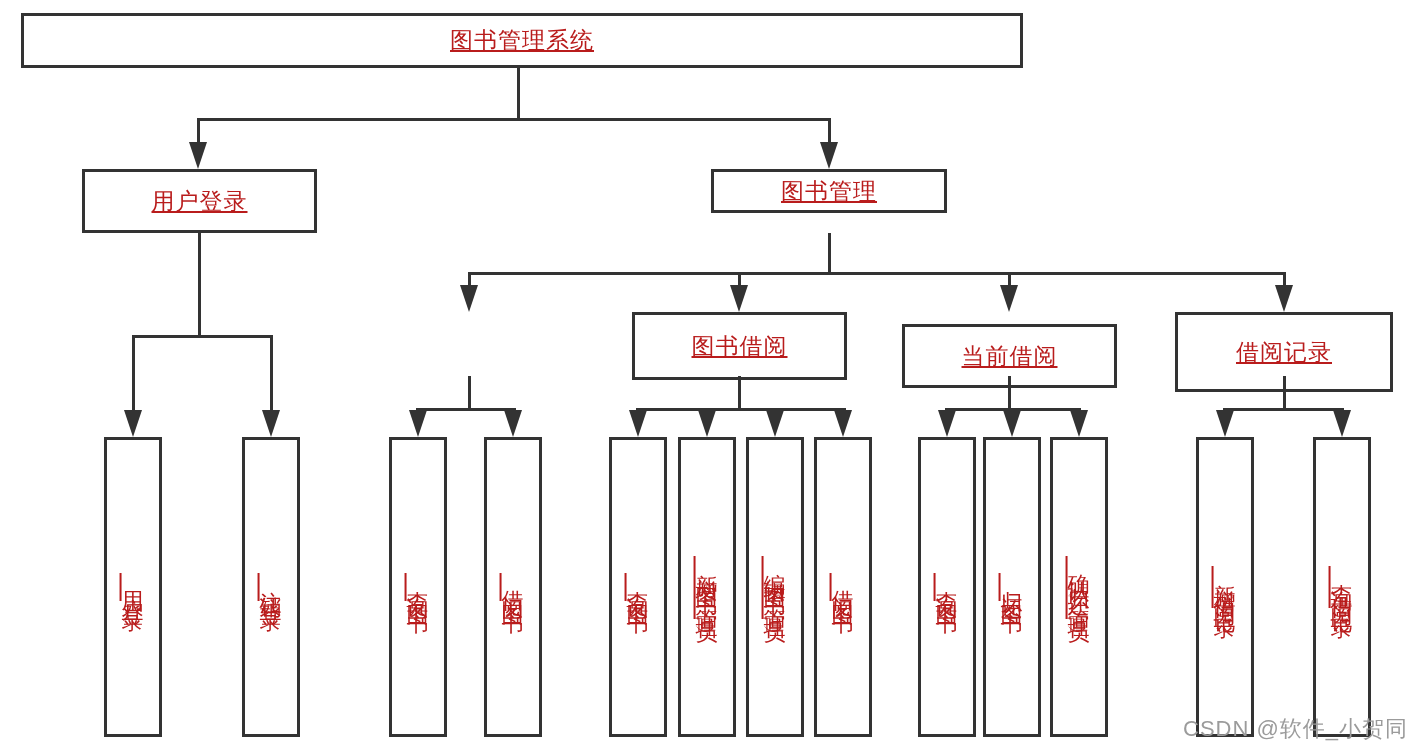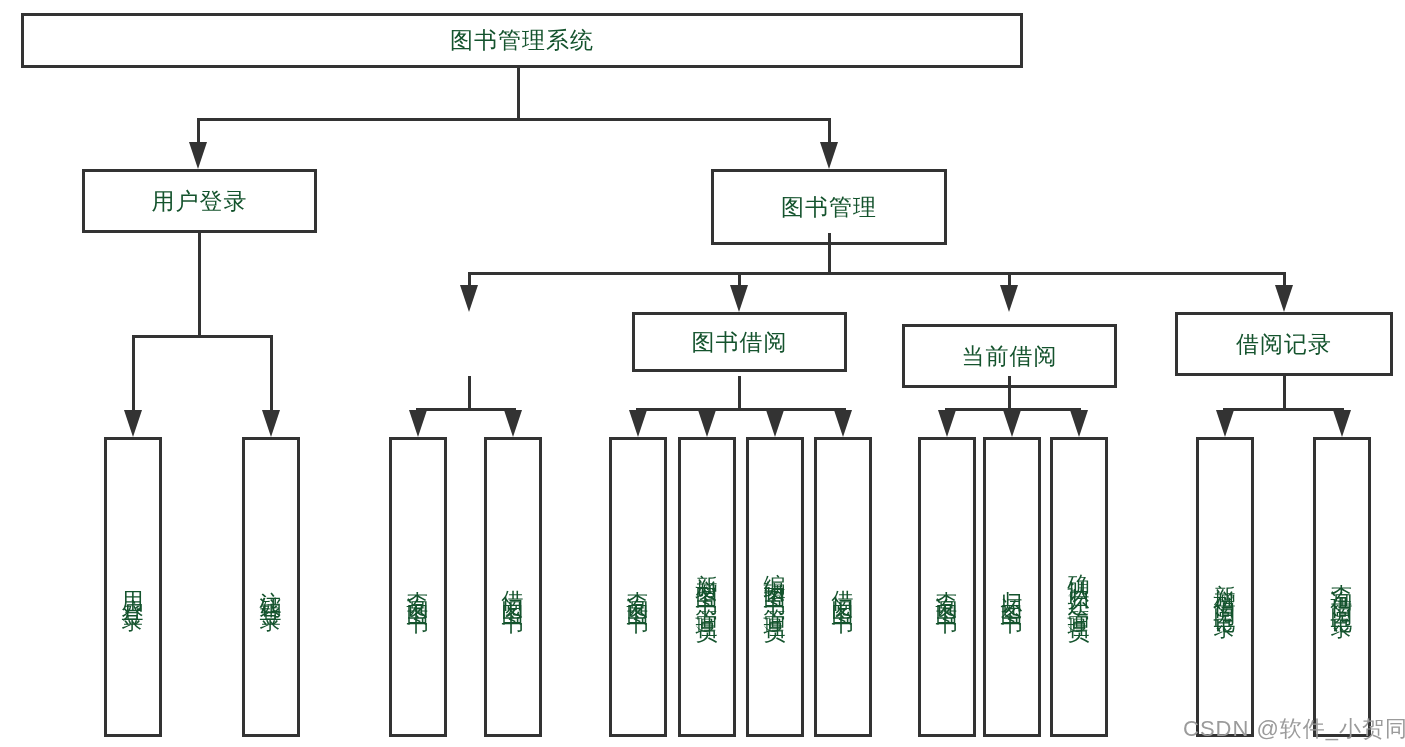--- a/index.html
+++ b/index.html
@@ -3,21 +3,22 @@
 <meta charset="utf-8">
 <style>
   html,body{margin:0;padding:0;background:#ffffff;}
   #canvas{
     position:relative;width:1405px;height:747px;background:#ffffff;
     font-family:"Liberation Sans","DejaVu Sans",sans-serif;overflow:hidden;
   }
   .node{
     position:absolute;box-sizing:border-box;border:3px solid #333333;
     background:#ffffff;display:flex;align-items:center;justify-content:center;
-    color:#14532d;
+    color:#b91c1c;
+    text-decoration:underline;
   }
   .hlabel{font-size:23px;letter-spacing:1px;white-space:nowrap;}
   .vlabel{
     writing-mode:vertical-rl;text-orientation:mixed;
     font-size:22px;letter-spacing:7px;line-height:1.05;
   }
   .line{position:absolute;background:#333333;}
   .arrow{
     position:absolute;width:0;height:0;
     border-left:9px solid transparent;border-right:9px solid transparent;
@@ -40,21 +41,21 @@
   <div class="line" style="left:517px;top:68px;width:3px;height:53px"></div>
   <div class="line" style="left:197px;top:118px;width:634px;height:3px"></div>
   <div class="line" style="left:197px;top:121px;width:3px;height:24px"></div>
   <div class="line" style="left:828px;top:121px;width:3px;height:24px"></div>
   <div class="arrow" style="left:189px;top:142px"></div>
   <div class="arrow" style="left:820px;top:142px"></div>
 
   <div class="node" style="left:82px;top:169px;width:235px;height:64px">
     <span class="hlabel">用户登录</span>
   </div>
-  <div class="node" style="left:711px;top:169px;width:236px;height:76px">
+  <div class="node" style="left:711px;top:169px;width:236px;height:44px">
     <span class="hlabel">图书管理</span>
   </div>
 
   <div class="line" style="left:198px;top:233px;width:3px;height:104px"></div>
   <div class="line" style="left:132px;top:335px;width:141px;height:3px"></div>
   <div class="line" style="left:132px;top:338px;width:3px;height:74px"></div>
   <div class="line" style="left:270px;top:338px;width:3px;height:74px"></div>
   <div class="arrow" style="left:124px;top:410px"></div>
   <div class="arrow" style="left:262px;top:410px"></div>
 
@@ -62,27 +63,27 @@
   <div class="line" style="left:468px;top:272px;width:818px;height:3px"></div>
   <div class="line" style="left:468px;top:275px;width:3px;height:12px"></div>
   <div class="line" style="left:738px;top:275px;width:3px;height:12px"></div>
   <div class="line" style="left:1008px;top:275px;width:3px;height:12px"></div>
   <div class="line" style="left:1283px;top:275px;width:3px;height:12px"></div>
   <div class="arrow" style="left:460px;top:285px"></div>
   <div class="arrow" style="left:730px;top:285px"></div>
   <div class="arrow" style="left:1000px;top:285px"></div>
   <div class="arrow" style="left:1275px;top:285px"></div>
 
-  <div class="node" style="left:632px;top:312px;width:215px;height:60px">
+  <div class="node" style="left:632px;top:312px;width:215px;height:68px">
     <span class="hlabel">图书借阅</span>
   </div>
   <div class="node" style="left:902px;top:324px;width:215px;height:64px">
     <span class="hlabel">当前借阅</span>
   </div>
-  <div class="node" style="left:1175px;top:312px;width:218px;height:64px">
+  <div class="node" style="left:1175px;top:312px;width:218px;height:80px">
     <span class="hlabel">借阅记录</span>
   </div>
 
   <div class="line" style="left:468px;top:376px;width:3px;height:34px"></div>
   <div class="line" style="left:416px;top:408px;width:100px;height:3px"></div>
   <div class="arrow" style="left:409px;top:410px"></div>
   <div class="arrow" style="left:504px;top:410px"></div>
 
   <div class="line" style="left:738px;top:376px;width:3px;height:34px"></div>
   <div class="line" style="left:636px;top:408px;width:210px;height:3px"></div>

